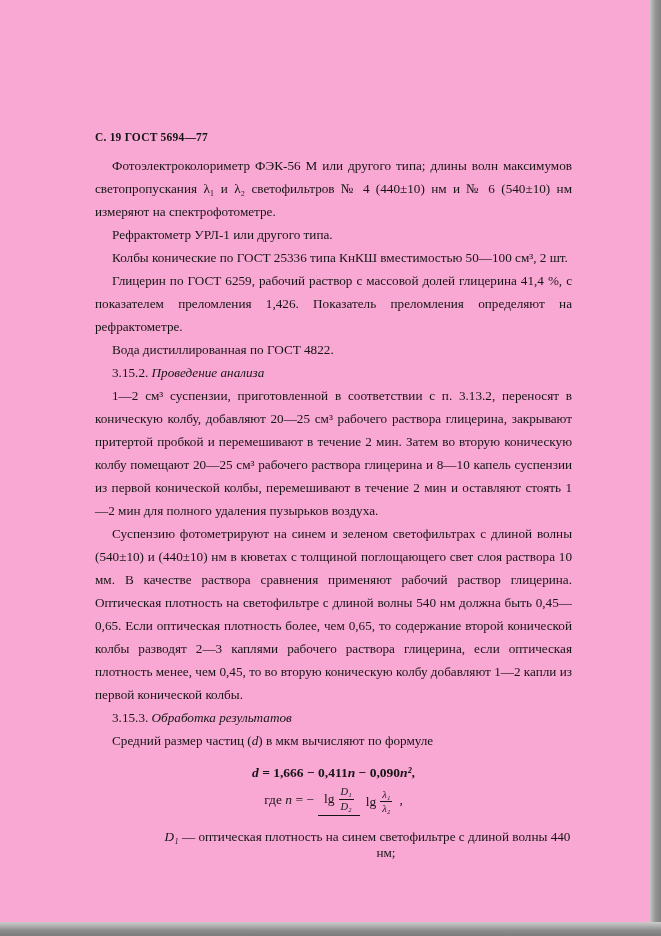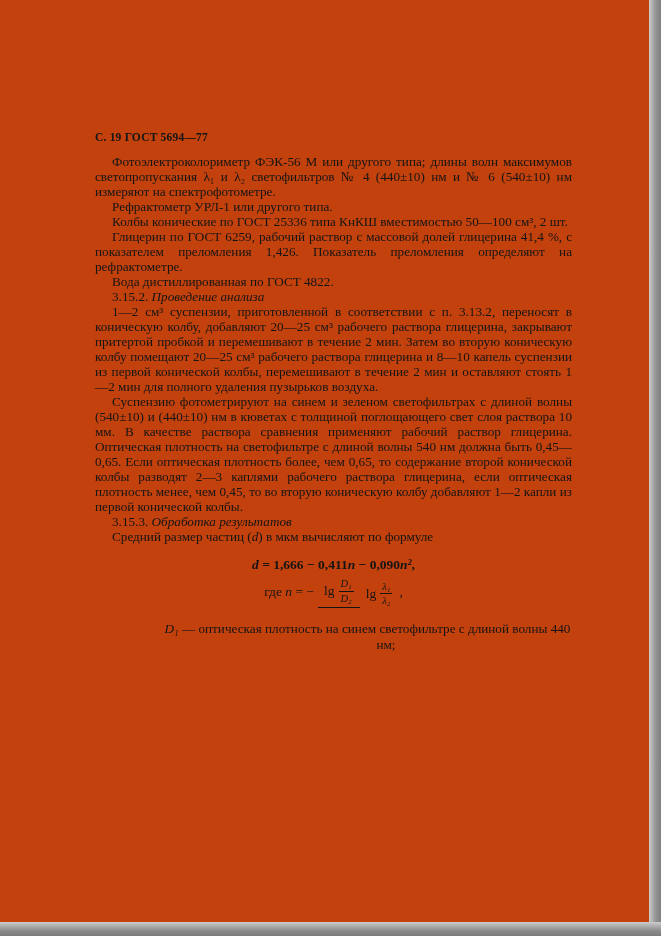--- a/index.html
+++ b/index.html
@@ -1,21 +1,21 @@
 <!DOCTYPE html>
 <html lang="ru"><head>
 <meta charset="utf-8">
 <style>
   * { box-sizing: border-box; }
   html, body { margin: 0; padding: 0; background: #e9e9e9; }
   .page {
     position: relative;
     width: 661px;
     height: 936px;
-    background: #c2410c;
+    background: #f9a8d4;
     overflow: hidden;
     font-family: "Liberation Serif", "DejaVu Serif", serif;
     color: #151515;
   }
   .edge-right {
     position: absolute; top: 0; right: 0;
     width: 12px; height: 100%;
     background: linear-gradient(to right, #cccccc, #949494 55%, #808080);
   }
   .edge-bottom {
@@ -28,21 +28,21 @@
     font-weight: bold;
     font-size: 11.5px;
     letter-spacing: 0.2px;
     margin: 0 0 11px 0;
   }
   .para {
     margin: 0;
     text-align: justify;
     text-indent: 17px;
     font-size: 13.2px;
-    line-height: 15px;
+    line-height: 23px;
     hyphens: auto;
     -webkit-hyphens: auto;
   }
   .italic { font-style: italic; }
   .formula {
     text-align: center;
     font-size: 13.5px;
     margin: 13px 0 4px;
     font-weight: bold;
   }

